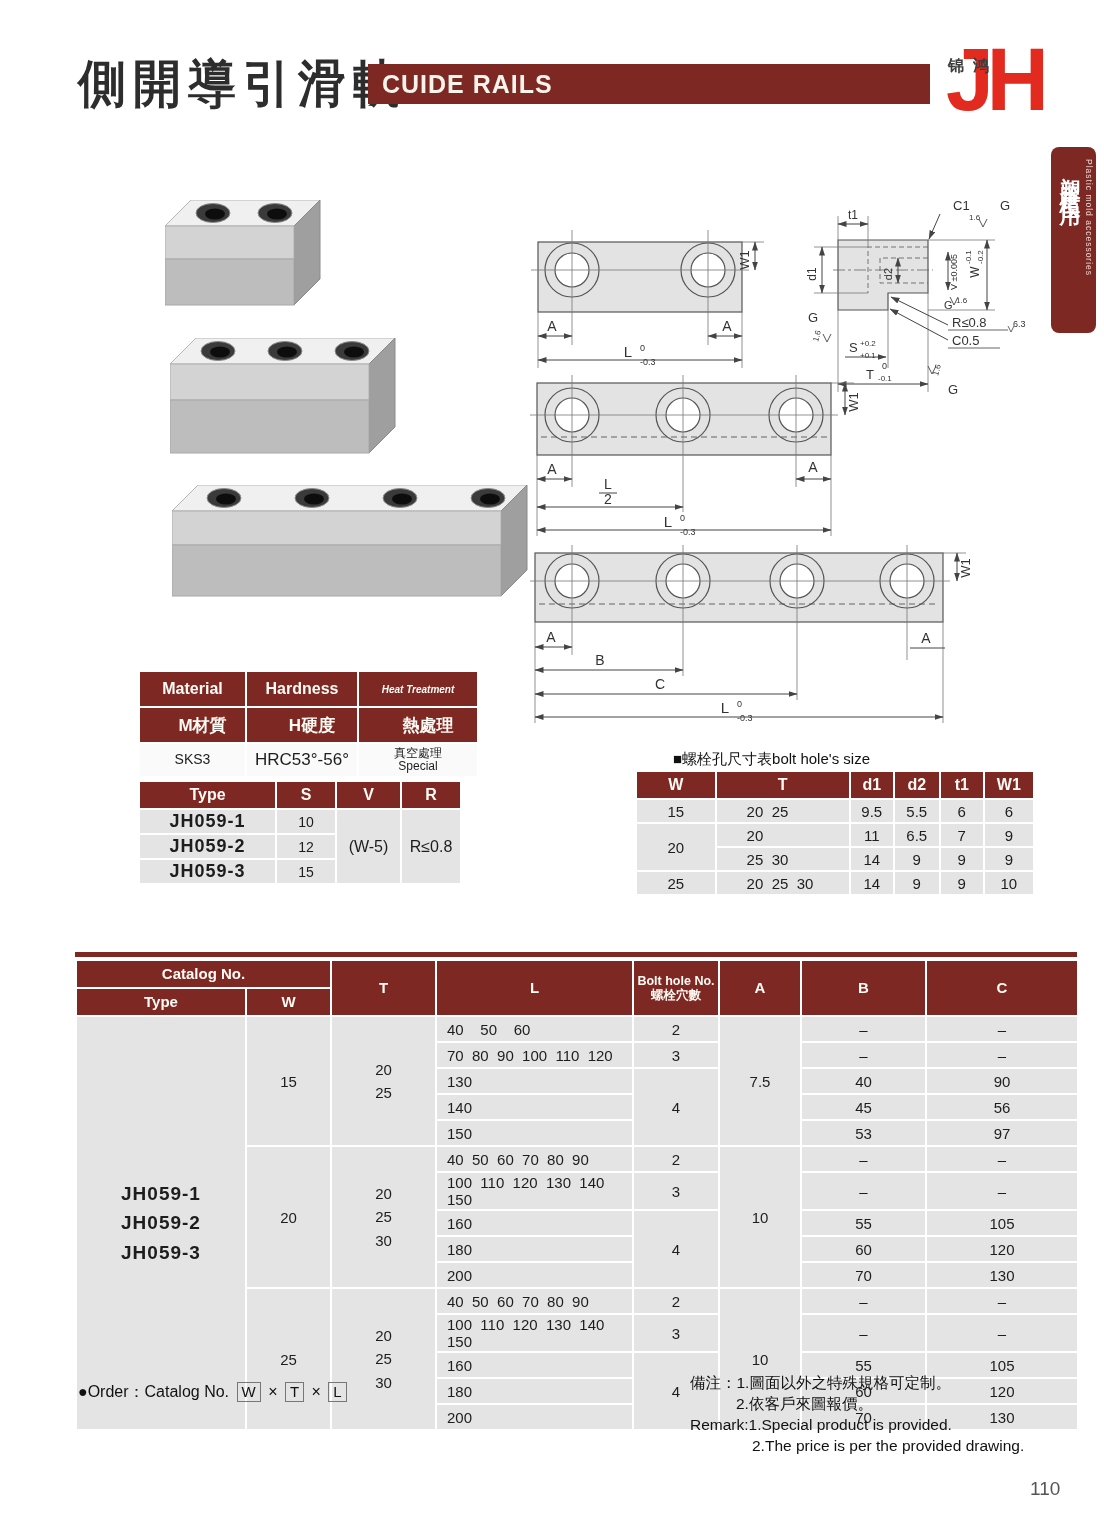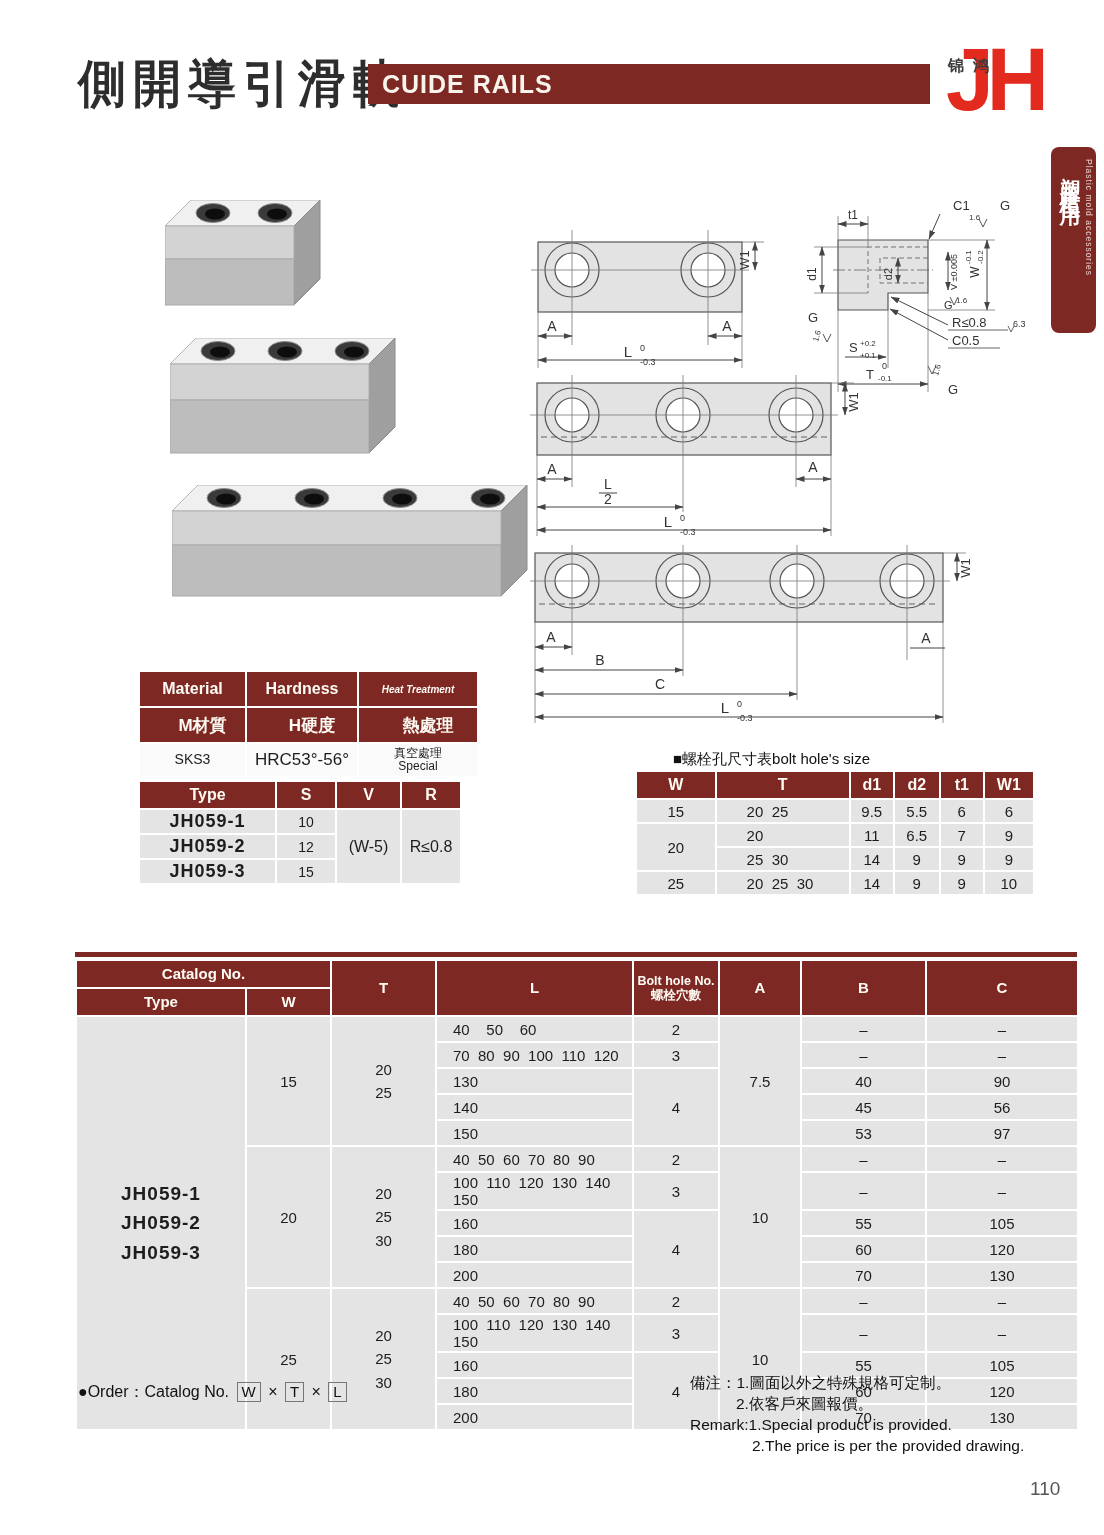--- a/index.html
+++ b/index.html
@@ -44,21 +44,21 @@
   .bolt-table{position:absolute;left:635px;top:770px;width:400px;}
   .bolt-table th{height:24px;font-size:16px;}
   .bolt-table td{height:20px;font-size:15px;}
   .bolt-table td.tcol{text-align:left;padding-left:30px;}
   
   .main-topbar{position:absolute;left:75px;top:952px;width:1002px;height:5px;background:#7e2823;}
   .main-table{position:absolute;left:75px;top:959px;width:1004px;}
   .main-table th{height:24px;font-size:15px;line-height:1.15;}
   .main-table th.bolt-h{font-size:12.5px;}
   .main-table td{height:22px;font-size:15px;}
-  .main-table td.lcol{text-align:left;padding-left:16px;}
+  .main-table td.lcol{text-align:left;padding-left:10px;}
   .main-table td.tname{font-weight:bold;font-size:19px;line-height:1.55;letter-spacing:1px;}
   .main-table td.tcol{line-height:1.55;}
   
   .order-line{position:absolute;left:78px;top:1382px;font-size:16px;color:#111;}
   .order-box{display:inline-block;border:1px solid #777;padding:0 4px;margin:0 3px;font-size:15px;line-height:18px;}
   .remarks{position:absolute;left:690px;top:1373px;font-size:15.5px;color:#111;line-height:1.35;}
   .remarks .ind1{padding-left:46px;}
   .remarks .ind2{padding-left:62px;}
   .page-num{position:absolute;left:1030px;top:1478px;font-size:19px;color:#555;}
   

